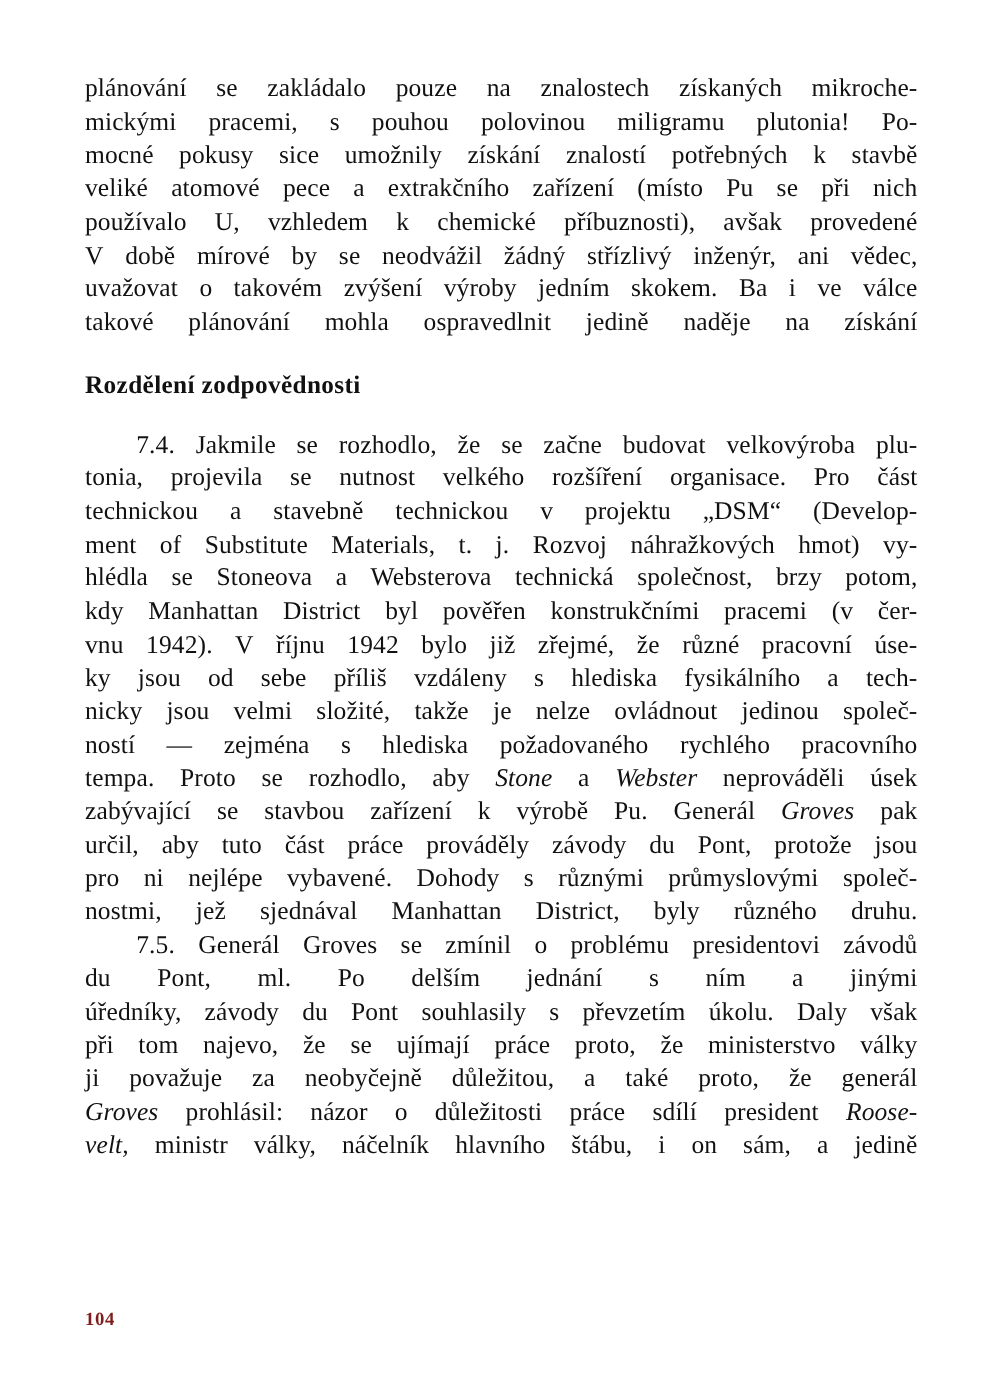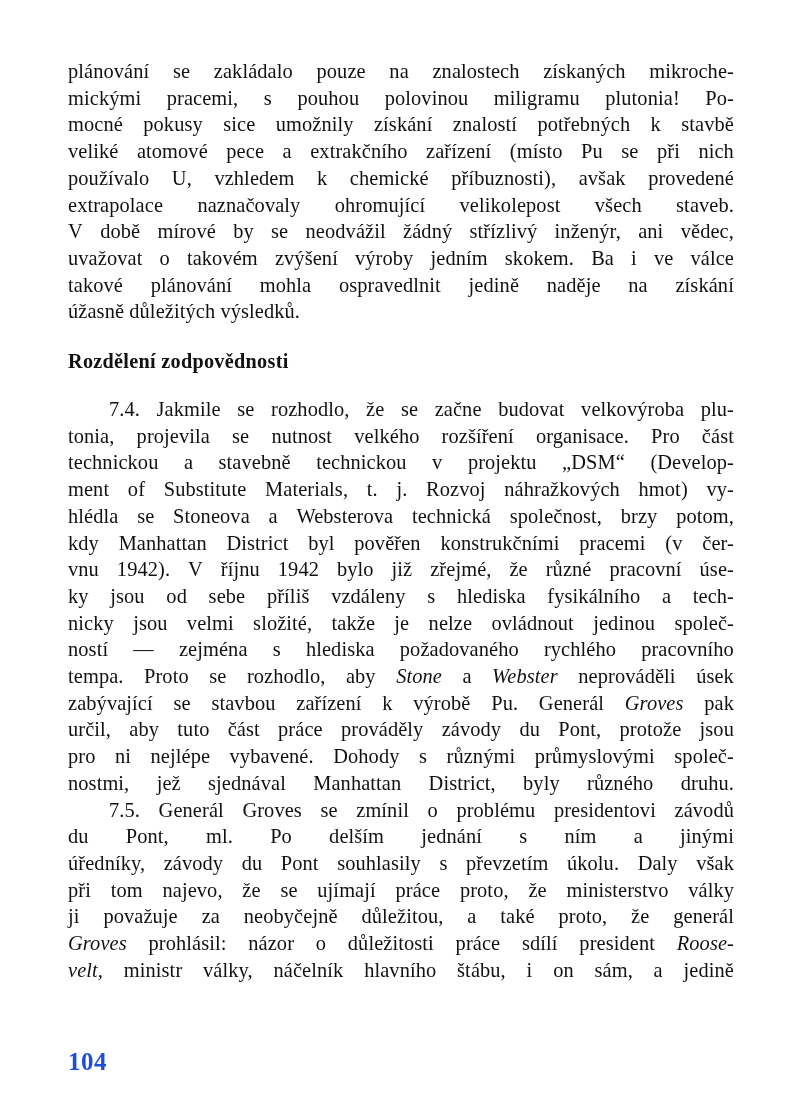--- a/index.html
+++ b/index.html
@@ -71,22 +71,22 @@
   em, .ital {
     font-style: italic;
   }
 
   .folio {
     position: absolute;
     left: 68px;
     top: 1048px;
     font-family: "Liberation Serif", "DejaVu Serif", serif;
     font-weight: bold;
-    font-size: 25px;
-    color: #1d4ed8;
+    font-size: 15px;
+    color: #7f1d1d;
     letter-spacing: 0.5px;
   }
 </style>
 </head>
 <body>
 
 <div class="page">
 
   <div class="text-column">
 
@@ -137,28 +137,20 @@
       </div>
       <div class="line justify">
         <span class="w">používalo</span>
           <span class="w">U,</span>
           <span class="w">vzhledem</span>
           <span class="w">k</span>
           <span class="w">chemické</span>
           <span class="w">příbuznosti),</span>
           <span class="w">avšak</span>
           <span class="w">provedené</span>
-      </div>
-      <div class="line justify">
-        <span class="w">extrapolace</span>
-          <span class="w">naznačovaly</span>
-          <span class="w">ohromující</span>
-          <span class="w">velikolepost</span>
-          <span class="w">všech</span>
-          <span class="w">staveb.</span>
       </div>
       <div class="line justify">
         <span class="w">V</span>
           <span class="w">době</span>
           <span class="w">mírové</span>
           <span class="w">by</span>
           <span class="w">se</span>
           <span class="w">neodvážil</span>
           <span class="w">žádný</span>
           <span class="w">střízlivý</span>
@@ -182,21 +174,20 @@
       <div class="line justify">
         <span class="w">takové</span>
           <span class="w">plánování</span>
           <span class="w">mohla</span>
           <span class="w">ospravedlnit</span>
           <span class="w">jedině</span>
           <span class="w">naděje</span>
           <span class="w">na</span>
           <span class="w">získání</span>
       </div>
-      <div class="line last">úžasně důležitých výsledků.</div>
     </div>
 
     <div class="heading-block">
       <div class="line heading">Rozdělení zodpovědnosti</div>
     </div>
 
     <div class="paragraph">
       <div class="line justify">
         <span class="w"><span class="indent"></span>7.4.</span>
           <span class="w">Jakmile</span>

